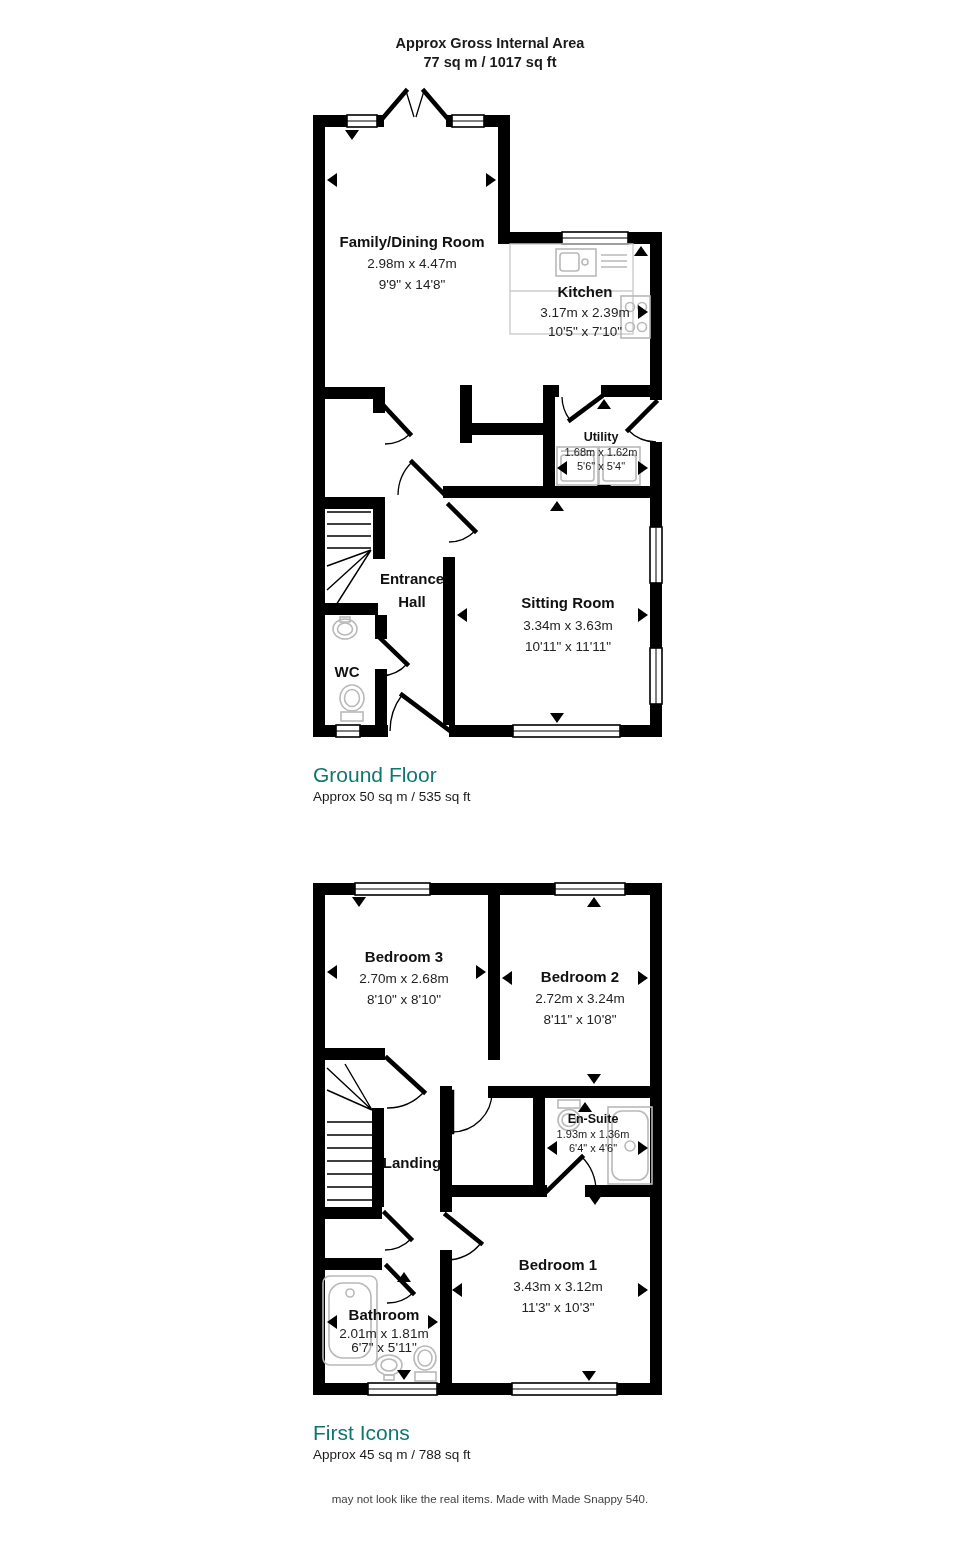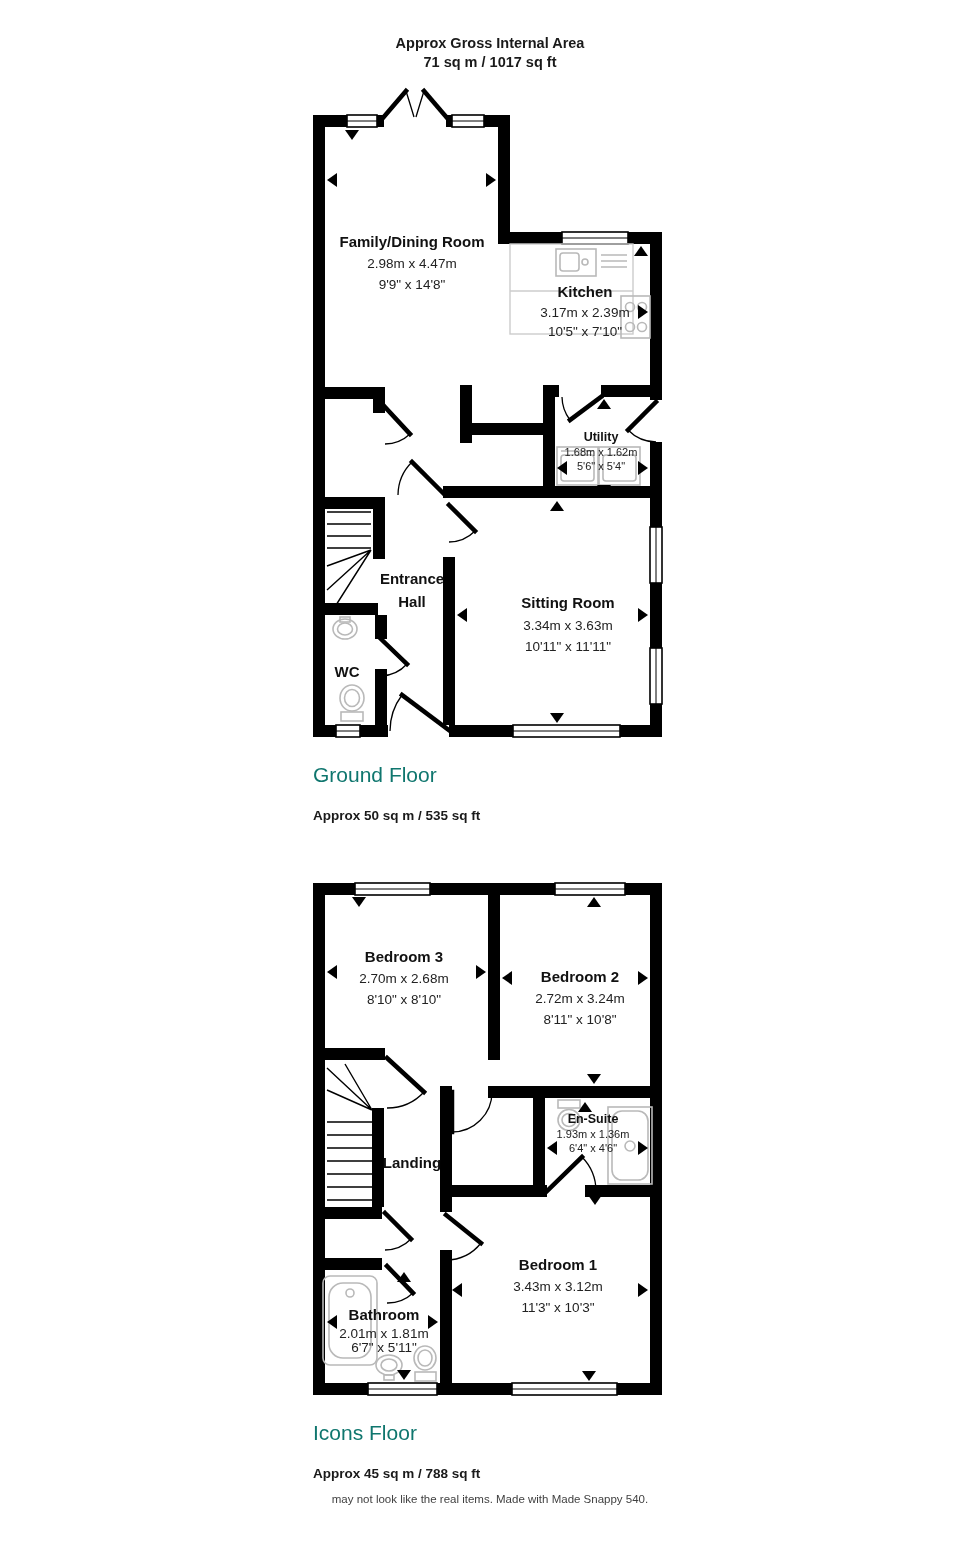--- a/index.html
+++ b/index.html
@@ -4,21 +4,21 @@
 <style>
   html,body { margin:0; padding:0; background:#fff; }
   #page {
     position:relative; width:980px; height:1554px; background:#ffffff;
     font-family:"Liberation Sans", sans-serif; color:#1a1a1a; overflow:hidden;
   }
   #plan-svg { position:absolute; left:0; top:0; }
   .abs { position:absolute; }
   .hdr { width:980px; text-align:center; font-weight:700; font-size:14.5px; line-height:19px; color:#1a1a1a; }
   .cap-title { font-size:21px; font-weight:400; color:#0f766e; }
-  .cap-area  { font-size:13.5px; font-weight:700; margin-top:21px; color:#1a1a1a;text-align:center; }
+  .cap-area  { font-size:13.5px; font-weight:400; margin-top:2px; color:#1a1a1a;text-align:center; }
   .disc { width:980px; text-align:center; font-size:11.5px; line-height:17px; color:#3f3f3f; }
 
   
   text { font-family:"Liberation Sans", sans-serif; text-anchor:middle; }
   .rname   { font-size:15px;  font-weight:700; fill:#111; }
   .rdim    { font-size:13.5px;font-weight:400; fill:#222; }
   .rname-sm{ font-size:12.5px;font-weight:700; fill:#111; }
   .rdim-sm { font-size:11px;  font-weight:400; fill:#222; }
 
   .wall { fill:#000; }
@@ -31,21 +31,21 @@
   .fixn { stroke:#b9b9b9; stroke-width:1.6; fill:none; }
   .cnt  { stroke:#cccccc; stroke-width:1.4; fill:none; }
 </style>
 </head>
 <body>
 
 <div id="page">
 
   <div class="abs hdr" style="top:34px;left:0;">
     <div>Approx Gross Internal Area</div>
-    <div>71 sq m / 1017 sq ft</div>
+    <div>77 sq m / 1017 sq ft</div>
   </div>
 
   <svg id="plan-svg" width="980" height="1554" viewBox="0 0 980 1554">
     <defs>
       <path id="tri" d="M0,0 L-7,-10 L7,-10 Z"></path>
     </defs>
 
     <g>
 
       <g class="wall">
@@ -391,21 +391,21 @@
       </g>
     </g>
   </svg>
 
   <div class="abs" style="left:313px;top:763px;">
     <div class="cap-title">Ground Floor</div>
     <div class="cap-area">Approx 50 sq m / 535 sq ft</div>
   </div>
 
   <div class="abs" style="left:313px;top:1421px;">
-    <div class="cap-title">Icons Floor</div>
+    <div class="cap-title">First Icons</div>
     <div class="cap-area">Approx 45 sq m / 788 sq ft</div>
   </div>
 
   <div class="abs disc" style="top:1491px;left:0;">
     <div>may not look like the real items. Made with Made Snappy 540.</div>
   </div>
 
 </div>
 
 </body></html>

